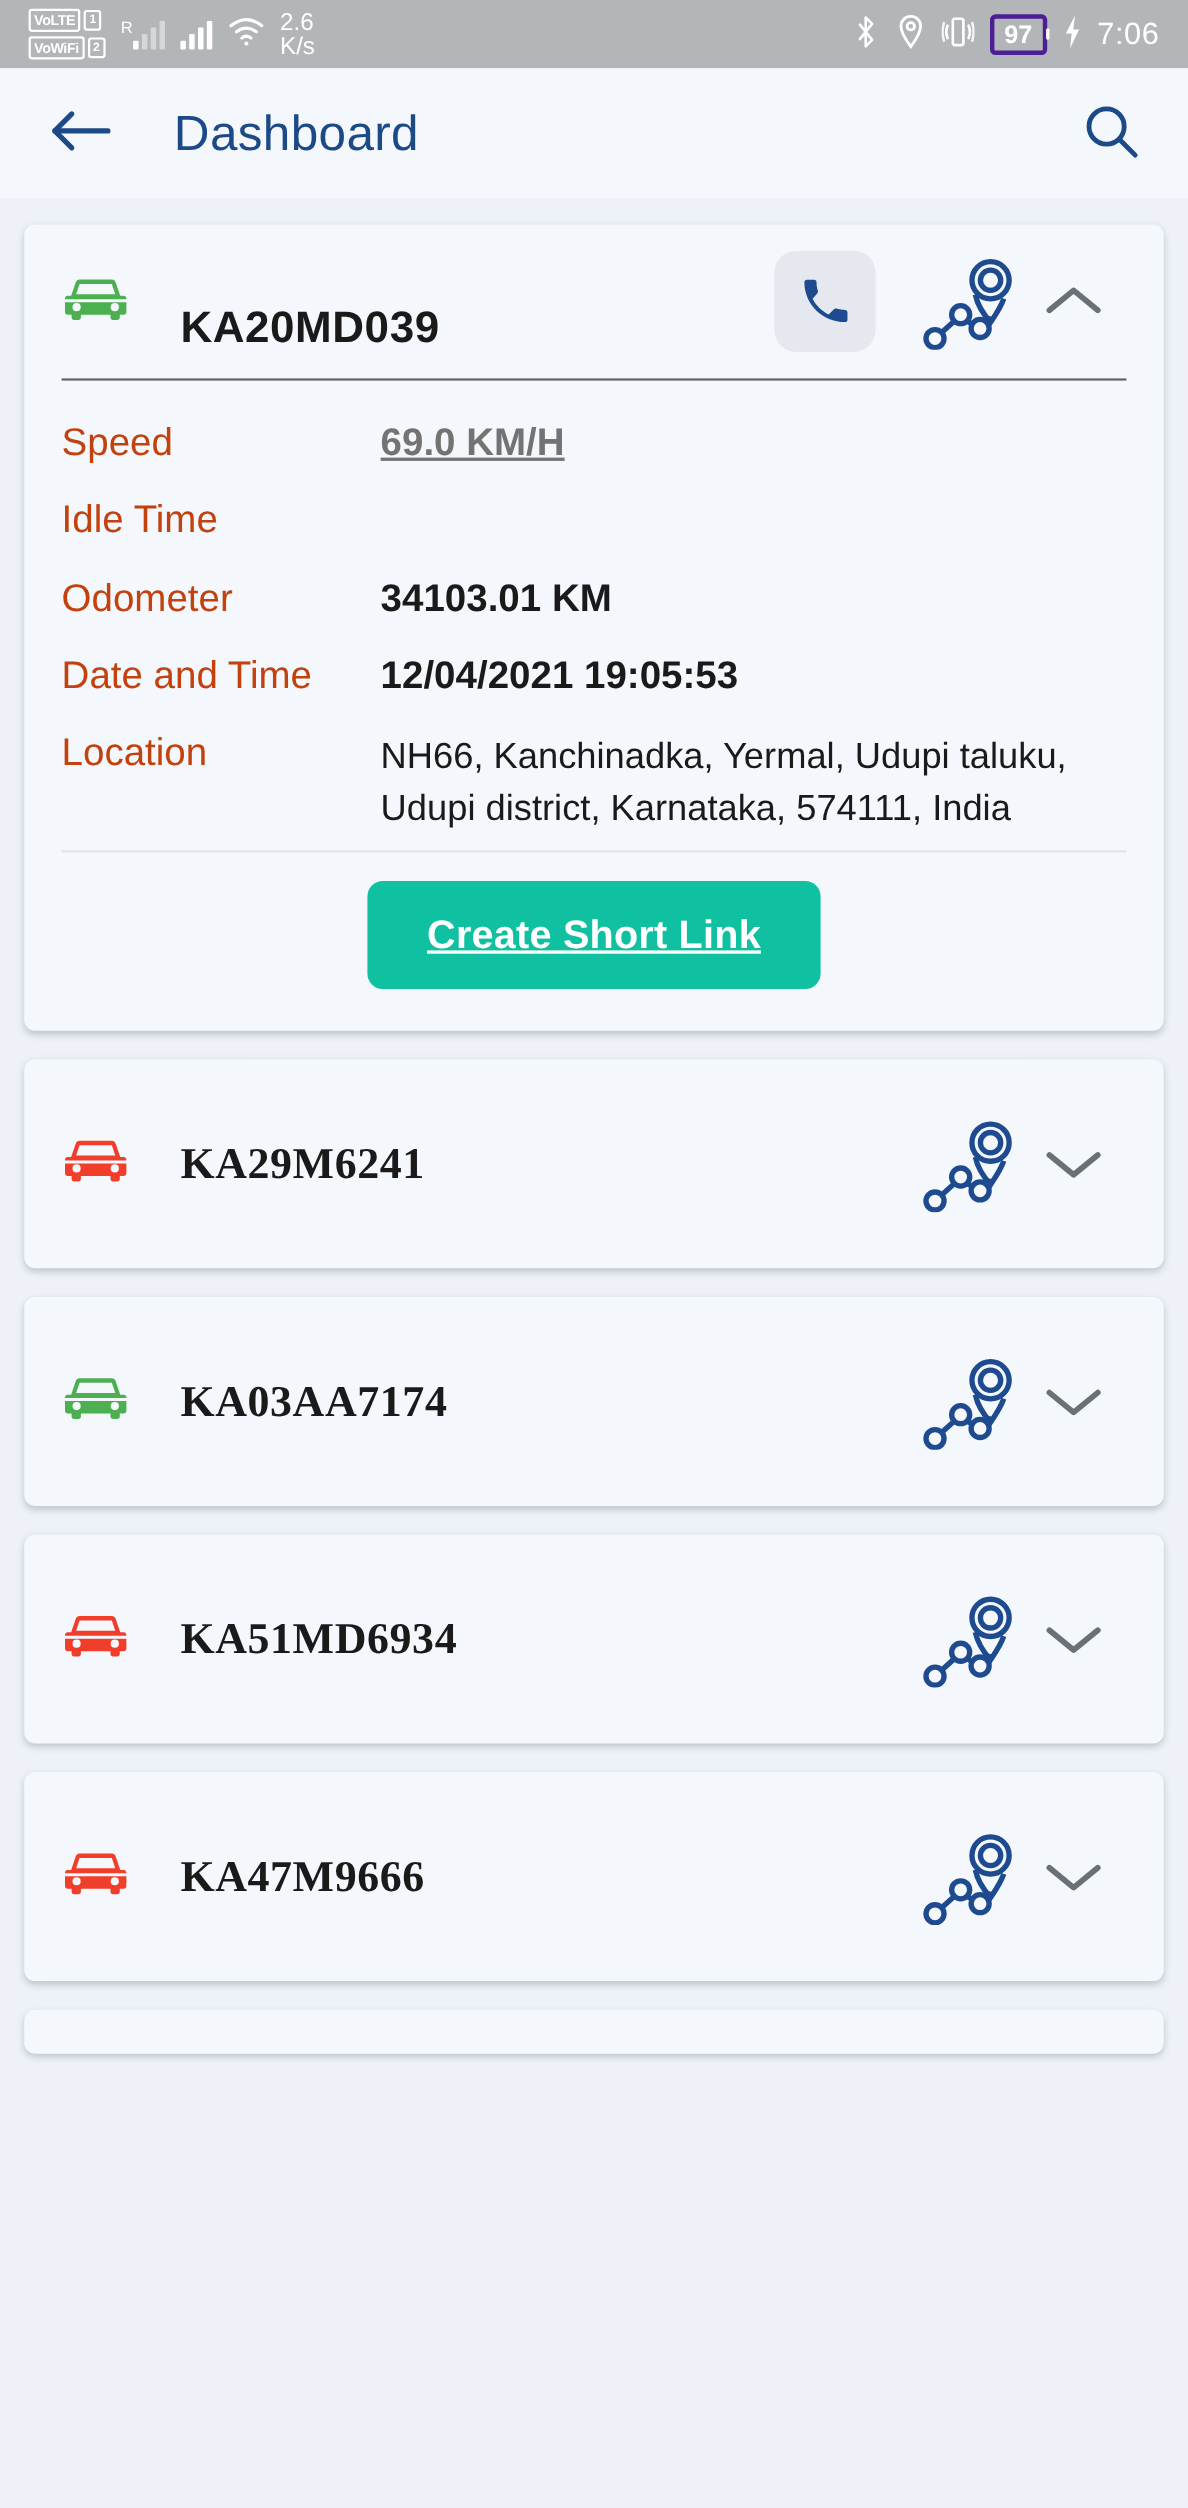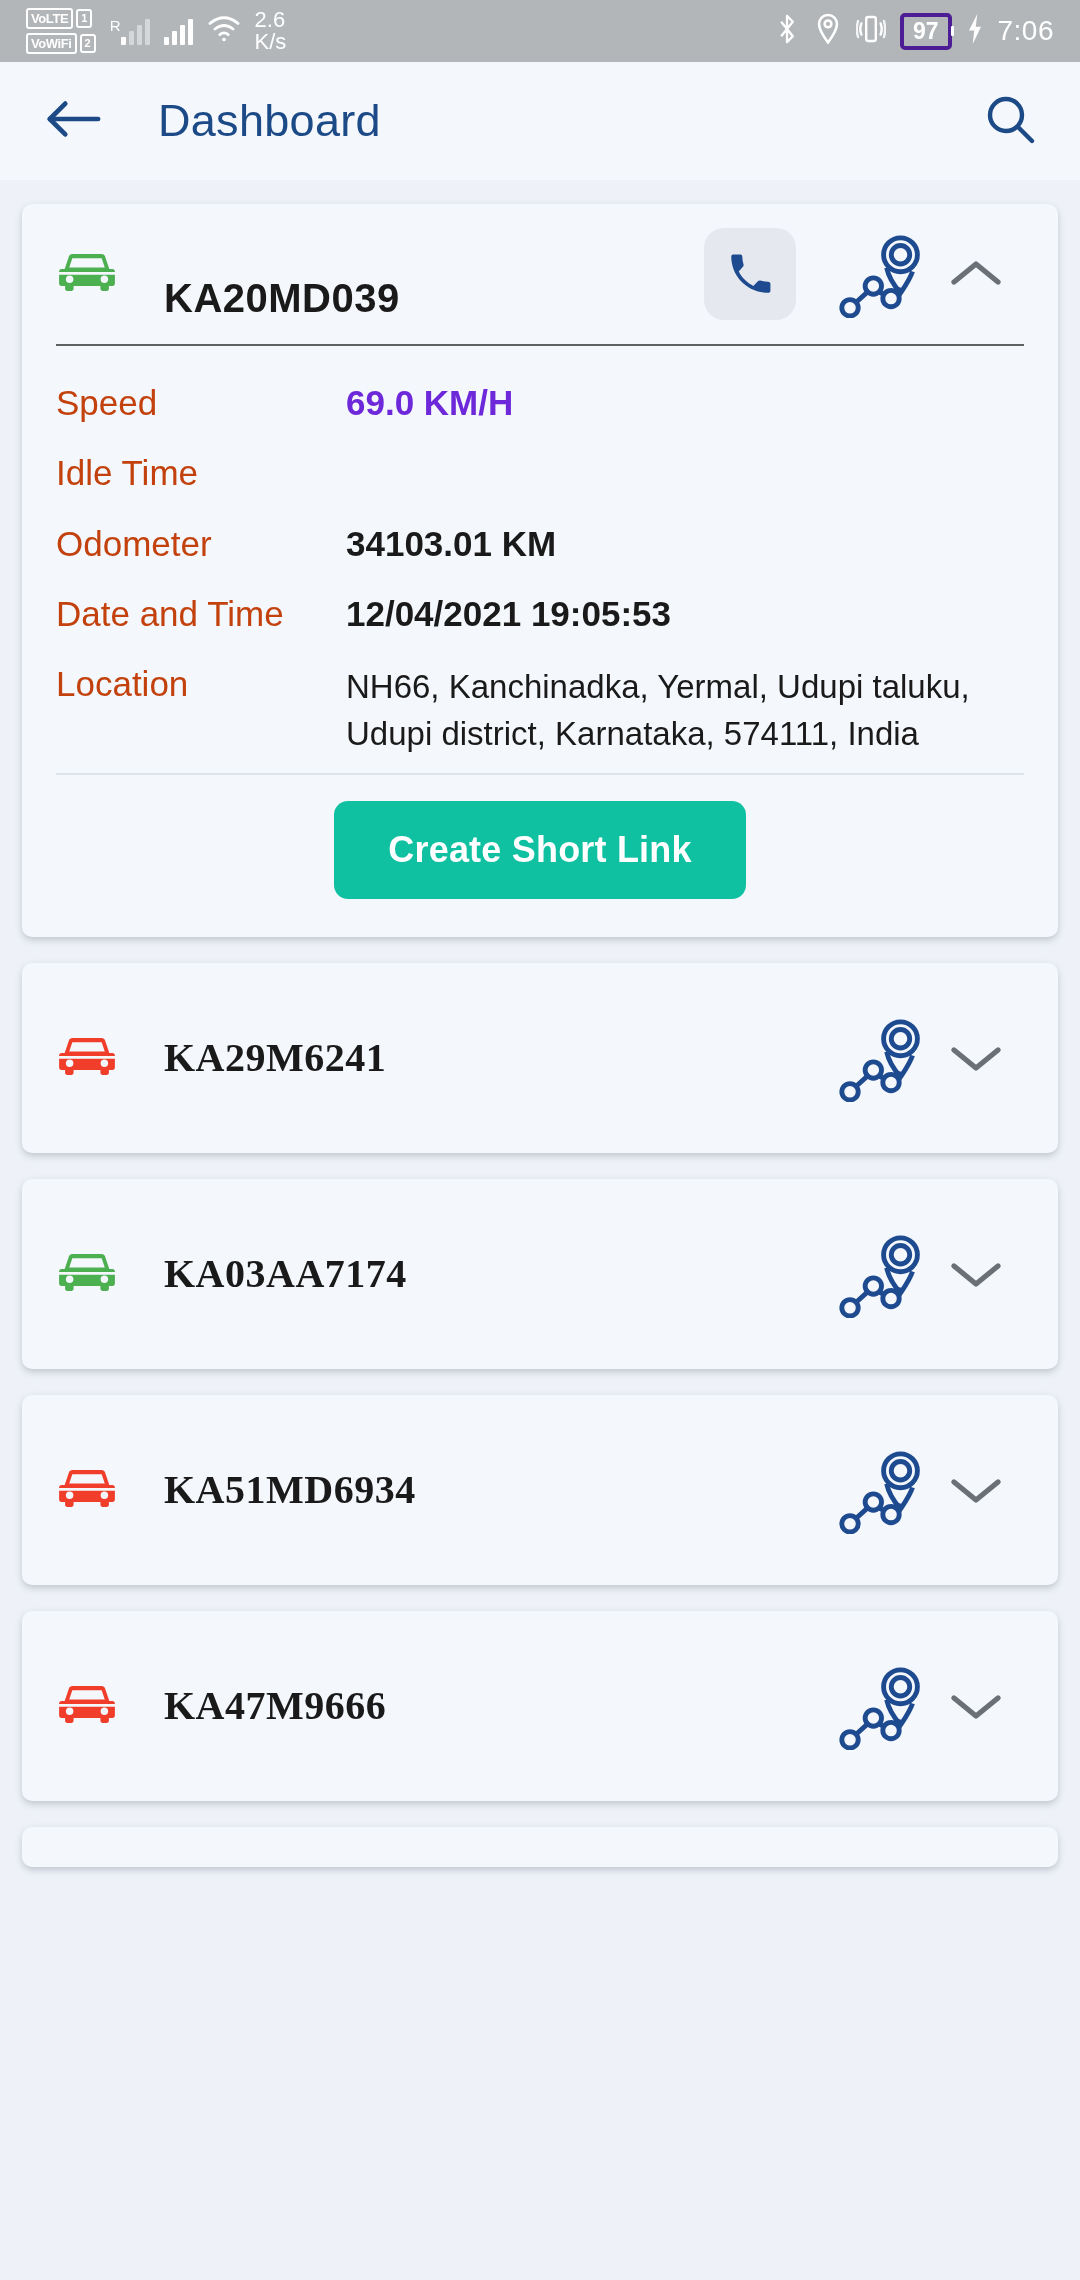--- a/index.html
+++ b/index.html
@@ -123,31 +123,32 @@
     padding:15px 0;
   }
   .dlabel{
     font-size:35px; color:#c2410c; font-weight:400;
     width:290px; flex:none; line-height:1.15;
   }
   .dval{
     font-size:35px; font-weight:bold; color:#1a1a1a;
     line-height:1.15; flex:1;
   }
-  .dval.speed{ color:#6d28d9; }
+  .dval.speed{ color:#737373;text-decoration:underline; }
   .dval.loc{ font-weight:400; line-height:1.42; font-size:33px; }
 
   .btn-wrap{ padding:26px 0 38px 0; display:flex; justify-content:center; }
   .short-link-btn{
     background:#0fc1a1; color:#fff;
     font-size:36px; font-weight:bold;
     border:none; border-radius:14px;
     padding:28px 54px;
     cursor:pointer;
     letter-spacing:.2px;
+    text-decoration:underline;
   }
 
   .card-row{
     display:flex; align-items:center;
     padding:0 34px; height:190px;font-family:Liberation Serif, serif;
   }
   .card-row .plate{
     font-size:40px; font-weight:bold; color:#1a1a1a;
     margin-left:46px; letter-spacing:.5px;
   }

